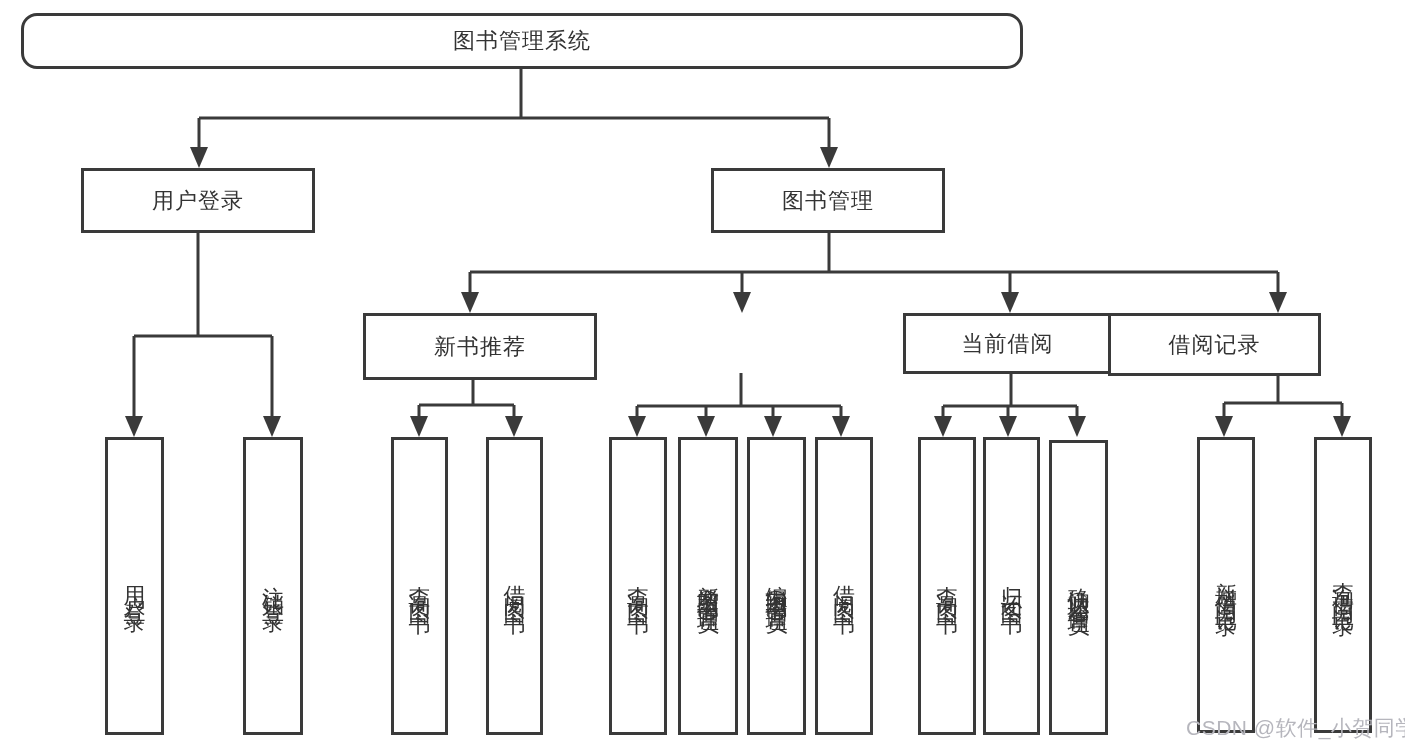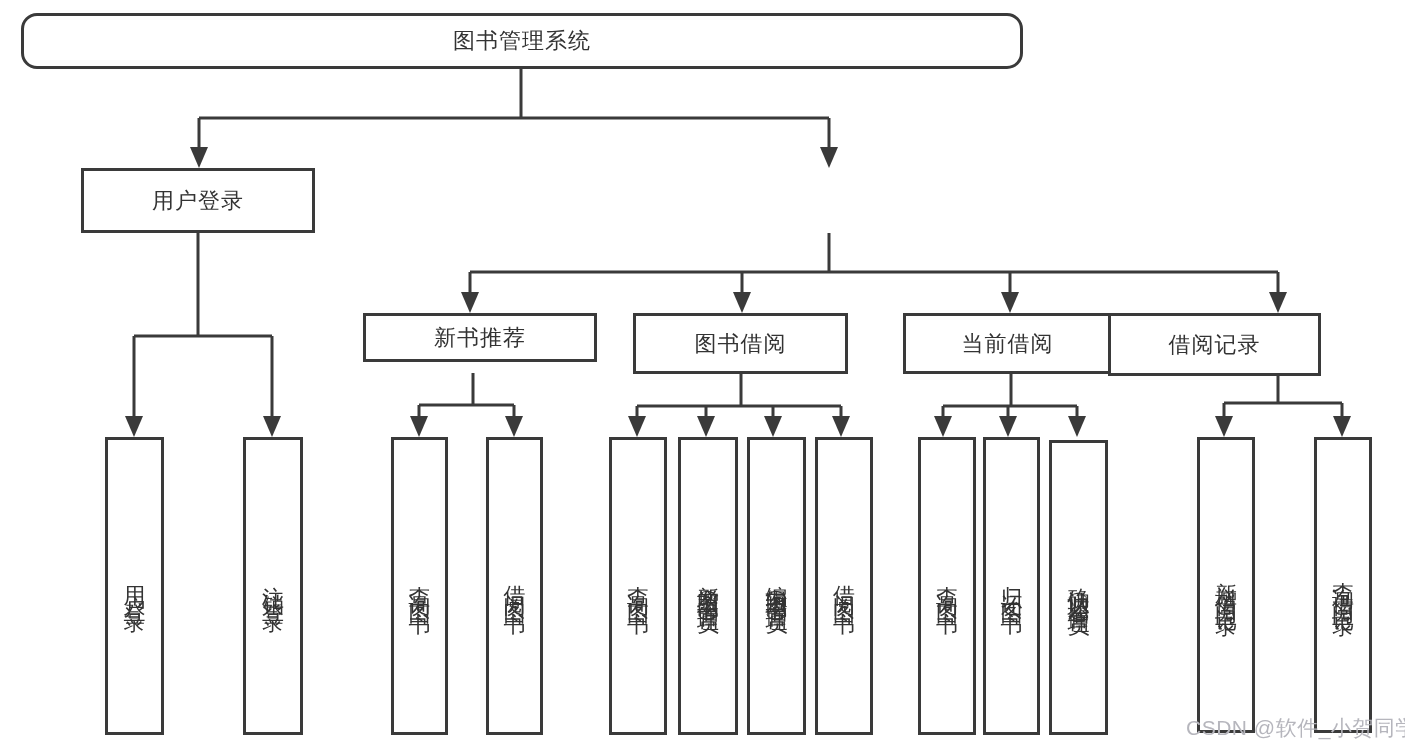--- a/index.html
+++ b/index.html
@@ -94,26 +94,26 @@
     </g>
   </svg>
 
   <div class="node" style="left:21px;top:13px;width:1002px;height:56px;border-radius:16px;">
     <span>图书管理系统</span>
   </div>
 
   <div class="node" style="left:81px;top:168px;width:234px;height:65px;">
     <span>用户登录</span>
   </div>
+  <div class="node" style="left:711px;top:168px;width:234px;height:65px;">
+    <span>图书管理</span>
+  </div>
 
-  <div class="node" style="left:363px;top:313px;width:234px;height:49px;">
+  <div class="node" style="left:363px;top:313px;width:234px;height:67px;">
     <span>新书推荐</span>
-  </div>
-  <div class="node" style="left:633px;top:313px;width:215px;height:61px;">
-    <span>图书借阅</span>
   </div>
   <div class="node" style="left:903px;top:313px;width:209px;height:61px;">
     <span>当前借阅</span>
   </div>
   <div class="node" style="left:1108px;top:313px;width:213px;height:63px;">
     <span>借阅记录</span>
   </div>
 
   <div class="node leaf" style="left:105px;top:437px;width:59px;height:298px;">
     <span class="vtext">用户登录</span>

